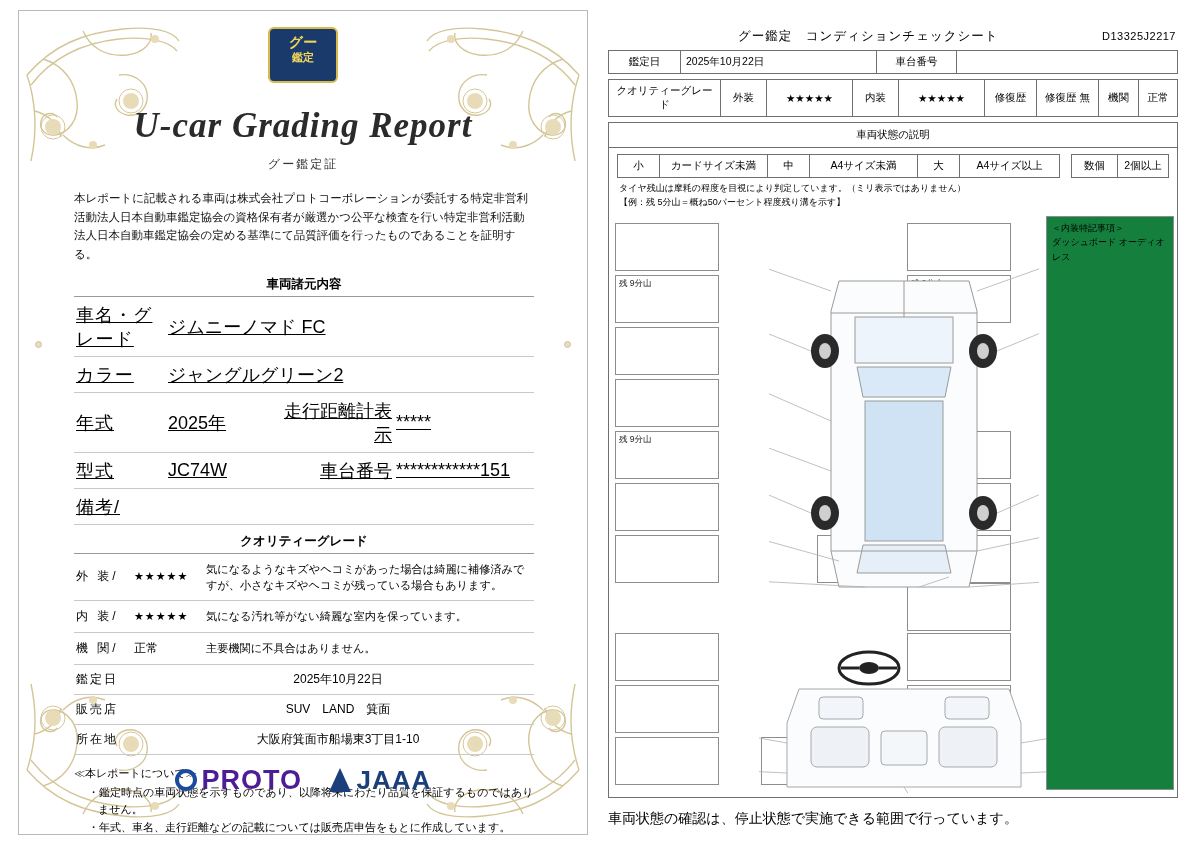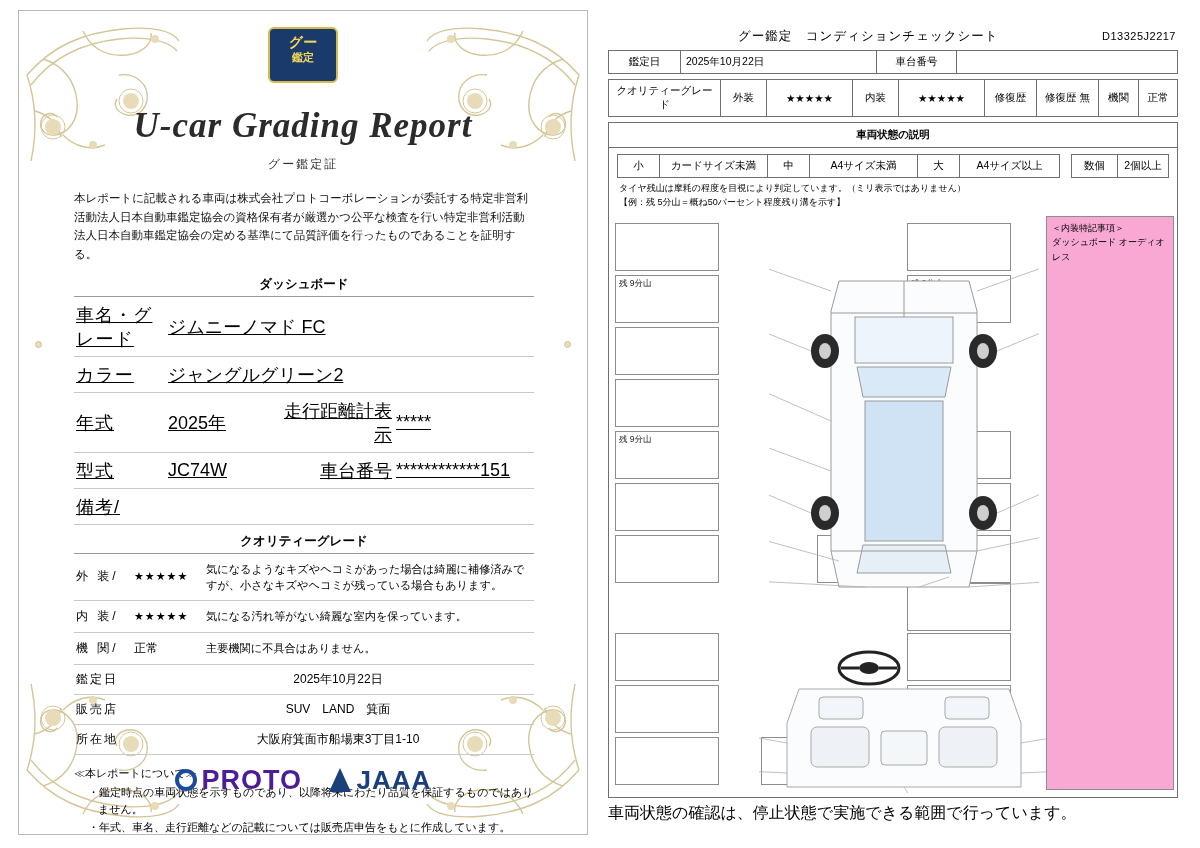--- a/index.html
+++ b/index.html
@@ -234,21 +234,20 @@
     vertical-align: middle;
     height: 22px;
   }
   .c { text-align: center; }
   .nb { border: none !important; }
 
   .blk-title {
     text-align: center;
     font-size: 11.5px;
     padding: 5px 0 !important;
-    font-weight: bold;
   }
   .note-sm {
     font-size: 9px;
     line-height: 1.5;
     margin: 4px 0 2px 2px;
   }
 
   
   .diagram-wrap {
     position: relative;
@@ -265,28 +264,28 @@
     font-size: 8.5px;
     padding: 2px 3px;
     color: #222;
   }
   .memo {
     position: absolute;
     right: 3px; top: 3px;
     width: 128px;
     height: 574px;
     border: 1px solid #8d8d8d;
-    background: #f9a8d4;
+    background: #15803d;
     font-size: 9px;
     padding: 4px 5px;
     line-height: 1.6;
   }
   .footnote {
-    margin-top: 5px;
-    font-size: 16px;
+    margin-top: 12px;
+    font-size: 14px;
   }
 
   
   .carview { position: absolute; left: 160px; top: 8px; width: 270px; height: 420px; }
   .steerview { position: absolute; left: 220px; top: 430px; width: 80px; height: 50px; }
   .seatview { position: absolute; left: 150px; top: 470px; width: 290px; height: 110px; }
 </style>
 </head>
 <body>
 
@@ -390,21 +389,21 @@
       <span class="g">グー</span>
       <span class="k">鑑定</span>
     </div>
 
     <div class="cert-title">U-car Grading Report</div>
     <div class="cert-subtitle">グー鑑定証</div>
 
     <div class="cert-body">
       <div class="intro">本レポートに記載される車両は株式会社プロトコーポレーションが委託する特定非営利活動法人日本自動車鑑定協会の資格保有者が厳選かつ公平な検査を行い特定非営利活動法人日本自動車鑑定協会の定める基準にて品質評価を行ったものであることを証明する。</div>
 
-      <div class="sect-head">ダッシュボード</div>
+      <div class="sect-head">車両諸元内容</div>
       <div class="hr"></div>
 
       <table class="spec">
         <tbody>
             <tr>
           <td class="lbl">車名・グレード</td>
           <td class="val" colspan="3">ジムニーノマド FC</td>
         </tr>
         <tr>
           <td class="lbl">カラー</td>

